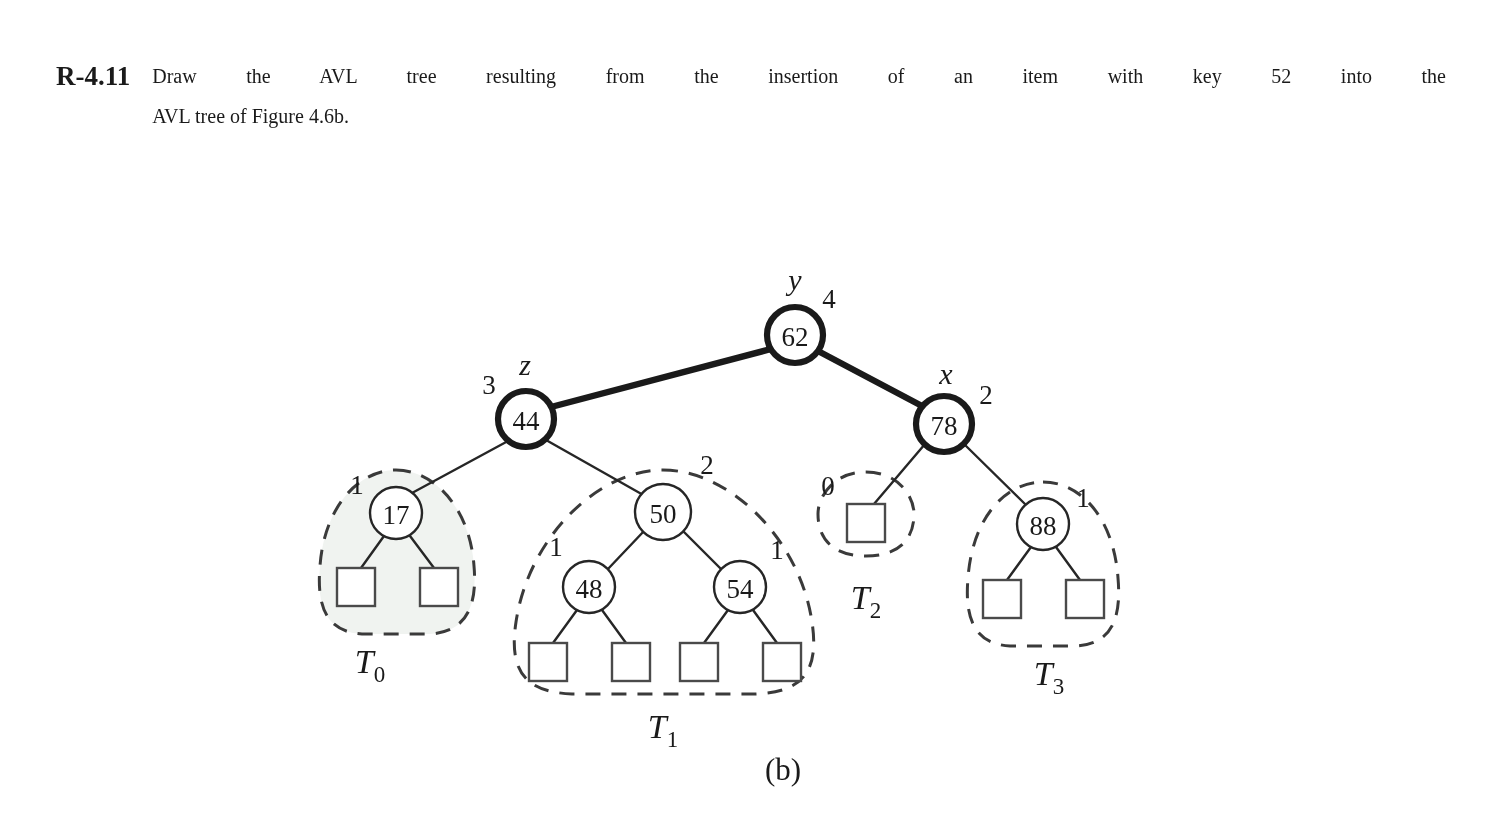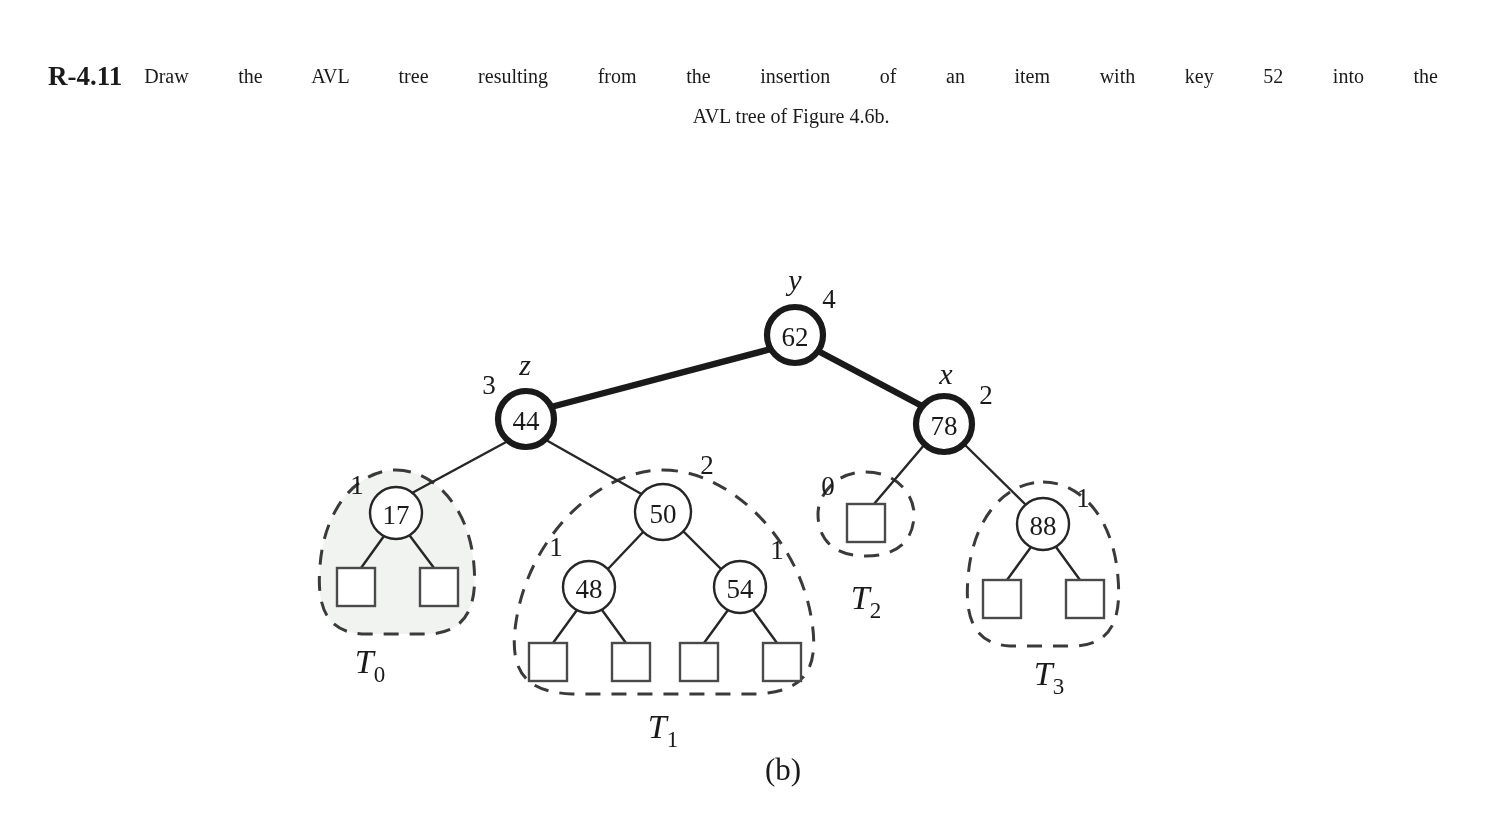--- a/index.html
+++ b/index.html
@@ -15,21 +15,21 @@
     font-family: "Liberation Serif", "DejaVu Serif", serif;
     color: #1a1a1a;
   }
   #page {
     position: absolute;
     inset: 0;
   }
   
   .problem {
     position: absolute;
-    left: 48px;
+    left: 56px;
     top: 56px;
     width: 1390px;
   }
   .problem-row {
     display: flex;
     align-items: flex-start;
   }
   .problem-label {
     font-weight: bold;
     font-size: 27px;
@@ -42,21 +42,21 @@
     font-size: 20px;
     line-height: 40px;
     flex: 1 1 auto;
   }
   .problem-line1 {
     text-align: justify;
     text-align-last: justify;
     white-space: normal;
   }
   .problem-line2 {
-    text-align: center;
+    text-align: left;
   }
   
   #figure {
     position: absolute;
     left: 0;
     top: 0;
     width: 1486px;
     height: 820px;
   }
   svg { display: block; }

